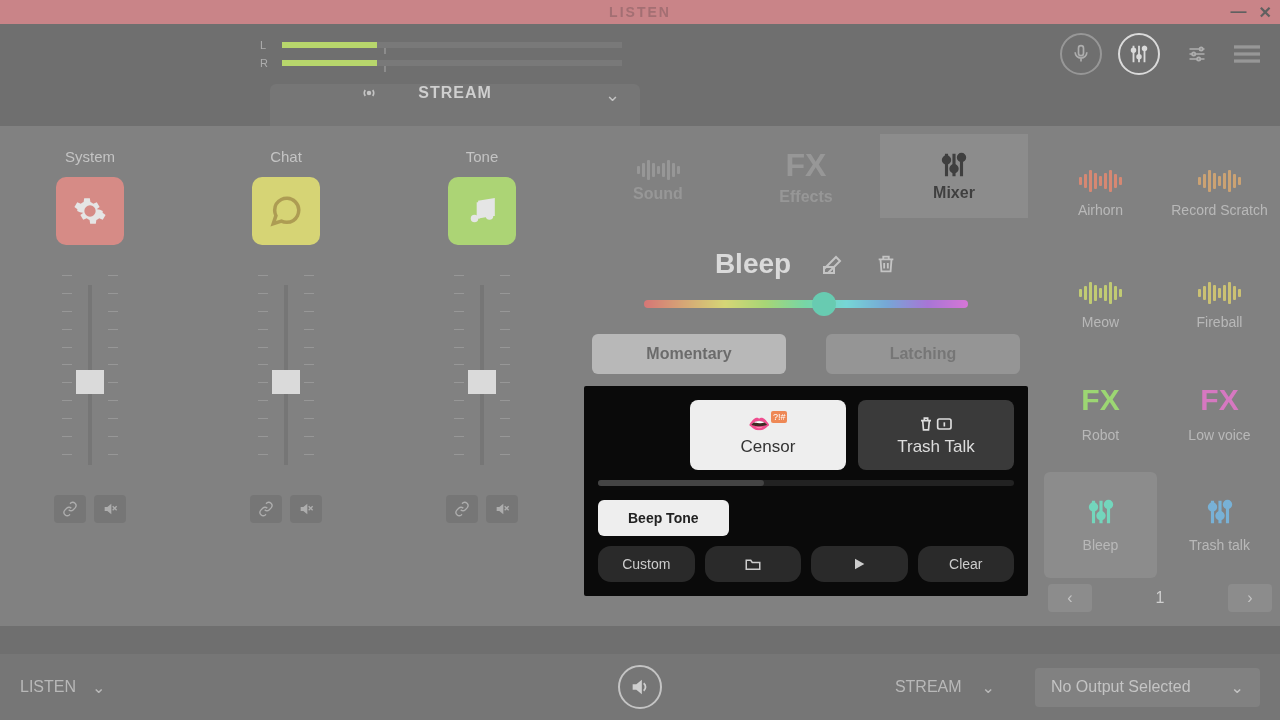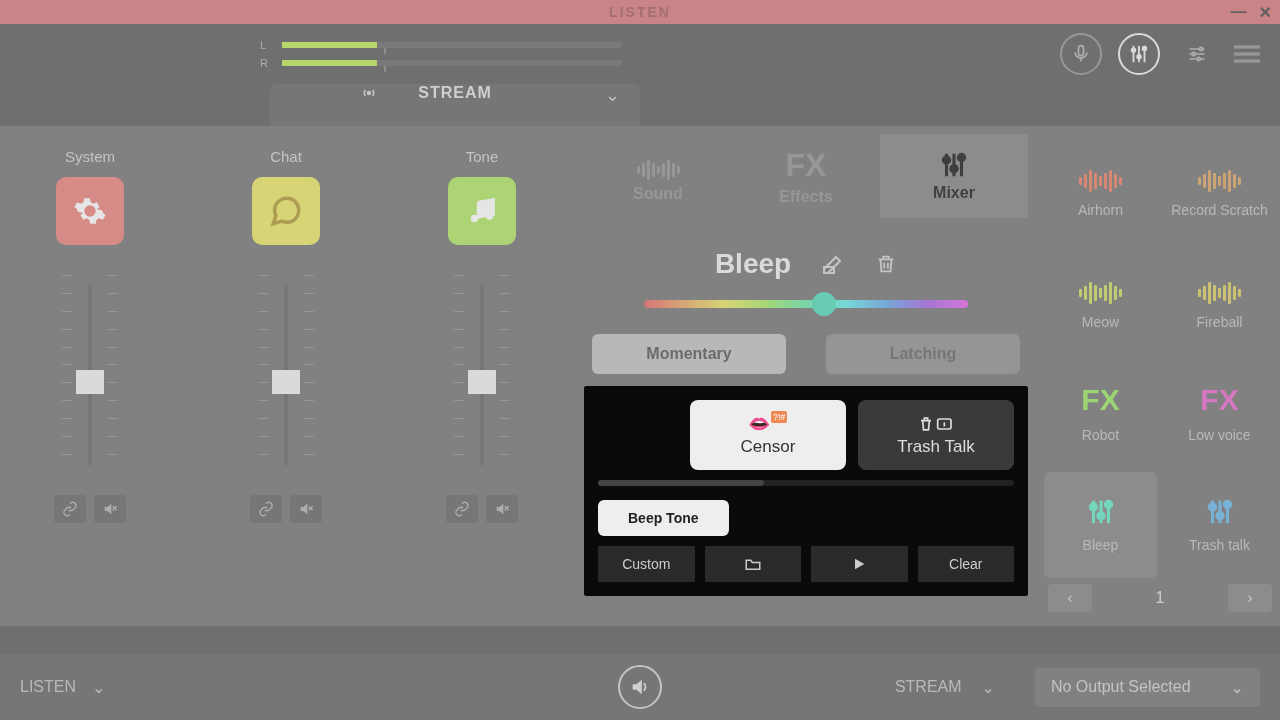--- a/index.html
+++ b/index.html
@@ -68,21 +68,21 @@
 .preset-card { width: 156px; height: 70px; background: #3a3a3a; border-radius: 8px; display: flex; flex-direction: column; align-items: center; justify-content: center; cursor: pointer; gap: 2px; }
 .preset-card.active { background: #eee; }
 .preset-card.active .preset-label { color: #333; }
 .preset-label { color: #ddd; font-size: 17px; }
 .preset-icon { font-size: 18px; }
 .scroll-track { height: 6px; background: #222; margin-top: 10px; border-radius: 3px; position: relative; }
 .scroll-thumb { width: 40%; height: 100%; background: #444; border-radius: 3px; }
 
 .beep-chip { margin-top: 14px; background: #eee; color: #222; display: inline-block; padding: 10px 30px; border-radius: 6px; font-size: 14px; font-weight: bold; }
 .bottom-btns { display: flex; gap: 10px; margin-top: 10px; }
-.bottom-btn { flex: 1; height: 36px; background: #2a2a2a; border-radius: 0; display: flex; align-items: center; justify-content: center; color: #ccc; font-size: 14px; cursor: pointer; }
+.bottom-btn { flex: 1; height: 36px; background: #2a2a2a; border-radius: 13px; display: flex; align-items: center; justify-content: center; color: #ccc; font-size: 14px; cursor: pointer; }
 
 .right-panel { width: 240px; padding: 10px 4px; }
 .preset-grid { display: grid; grid-template-columns: 1fr 1fr; gap: 6px; }
 .grid-item { height: 106px; display: flex; flex-direction: column; align-items: center; justify-content: center; gap: 10px; border-radius: 6px; cursor: pointer; }
 .grid-item.active { background: #777; }
 .grid-icon { font-size: 28px; }
 .grid-label { color: #bbb; font-size: 14px; }
 .pager { display: flex; align-items: center; justify-content: space-between; margin-top: 6px; padding: 0 4px; }
 .pager-btn { width: 44px; height: 28px; background: #777; border-radius: 4px; display: flex; align-items: center; justify-content: center; color: #ccc; cursor: pointer; }
 .pager-num { color: #ddd; font-size: 16px; }

